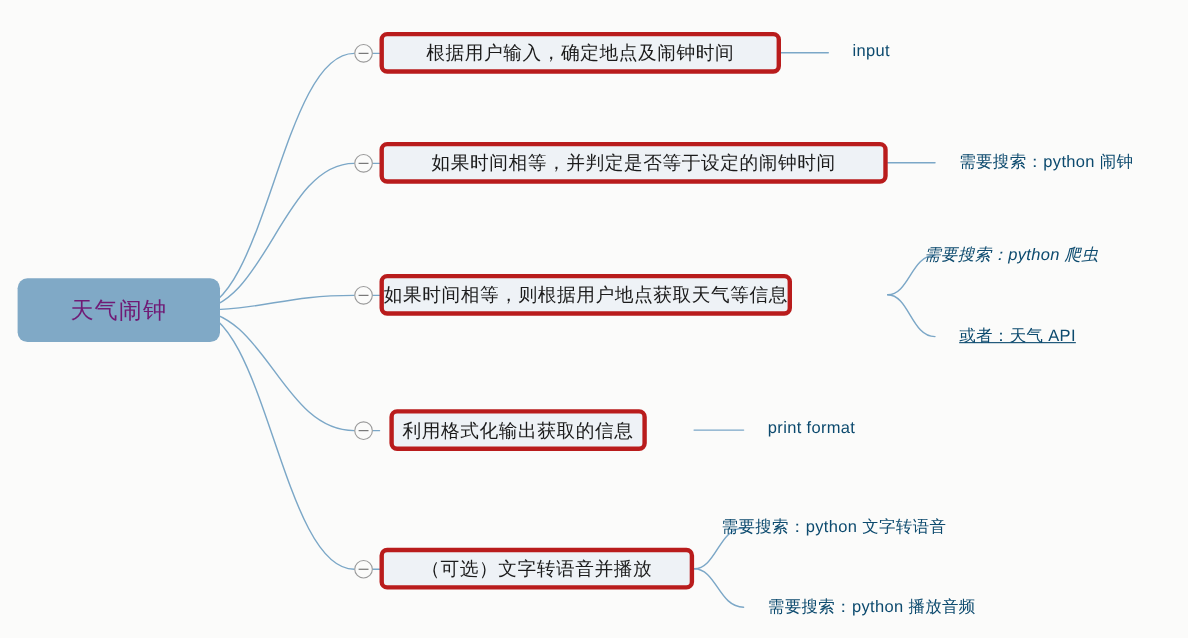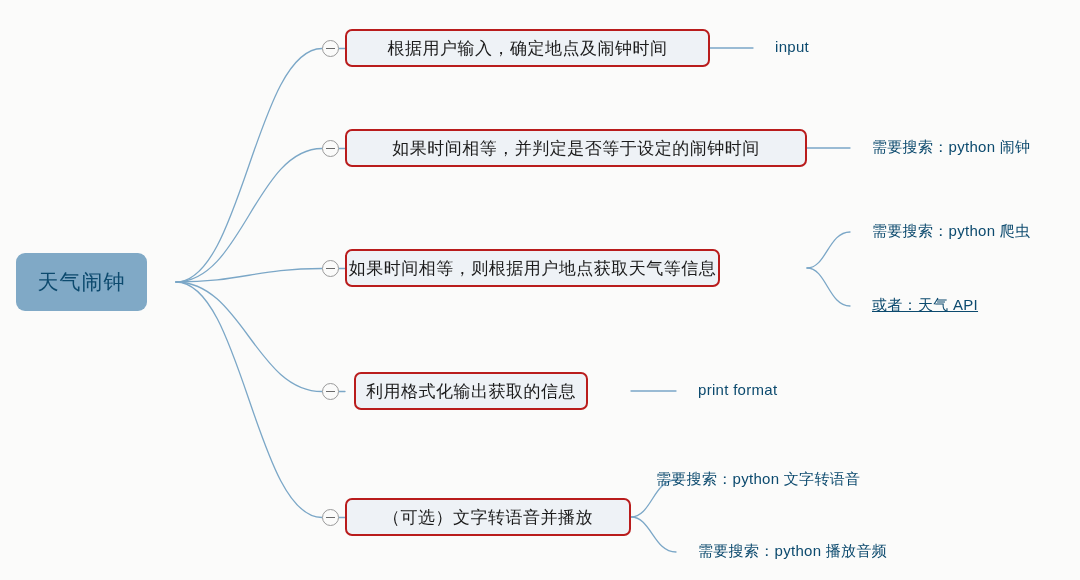--- a/index.html
+++ b/index.html
@@ -23,36 +23,36 @@
     left: 0;
     top: 0;
     width: 1080px;
     height: 580px;
     pointer-events: none;
   }
   .root-node {
     position: absolute;
     left: 16px;
     top: 253px;
-    width: 131px;
+    width: 184px;
     height: 58px;
     background: #80a9c6;
     border-radius: 9px;
     display: flex;
     align-items: center;
     justify-content: center;
-    color: #0c4a6e;
+    color: #701a75;
     font-size: 21px;
     letter-spacing: 1px;
     box-sizing: border-box;
   }
   .branch-node {
     position: absolute;
     background: #eef2f6;
-    border: 2px solid #b91c1c;
+    border: 4px solid #b91c1c;
     border-radius: 7px;
     display: flex;
     align-items: center;
     justify-content: center;
     box-sizing: border-box;
     color: #1b1b1b;
     font-size: 17px;
     letter-spacing: 0.5px;
     white-space: nowrap;
     height: 38px;
@@ -120,21 +120,21 @@
       <div class="leaf-label" style="left: 775px; top: 38px;">input</div>
       <div class="branch-node" style="left: 345px; top: 129px; width: 462px; height: 38px;">
         <span>如果时间相等，并判定是否等于设定的闹钟时间</span>
       </div>
       <div class="toggle" style="left: 322px; top: 140px;"></div>
       <div class="leaf-label" style="left: 872px; top: 138px;">需要搜索：python 闹钟</div>
       <div class="branch-node" style="left: 345px; top: 249px; width: 375px; height: 38px;">
         <span>如果时间相等，则根据用户地点获取天气等信息</span>
       </div>
       <div class="toggle" style="left: 322px; top: 260px;"></div>
-      <div class="leaf-label" style="left: 872px; top: 222px;">需要搜索：python 爬虫</div>
+      <div class="leaf-label" style="left: 840px; top: 222px; font-style: italic;">需要搜索：python 爬虫</div>
       <div class="leaf-label" style="left: 872px; top: 296px; text-decoration: underline;">或者：天气 API</div>
       <div class="branch-node" style="left: 354px; top: 372px; width: 234px; height: 38px;">
         <span>利用格式化输出获取的信息</span>
       </div>
       <div class="toggle" style="left: 322px; top: 383px;"></div>
       <div class="leaf-label" style="left: 698px; top: 381px;">print format</div>
       <div class="branch-node" style="left: 345px; top: 498px; width: 286px; height: 38px;">
         <span>（可选）文字转语音并播放</span>
       </div>
       <div class="toggle" style="left: 322px; top: 509px;"></div>

